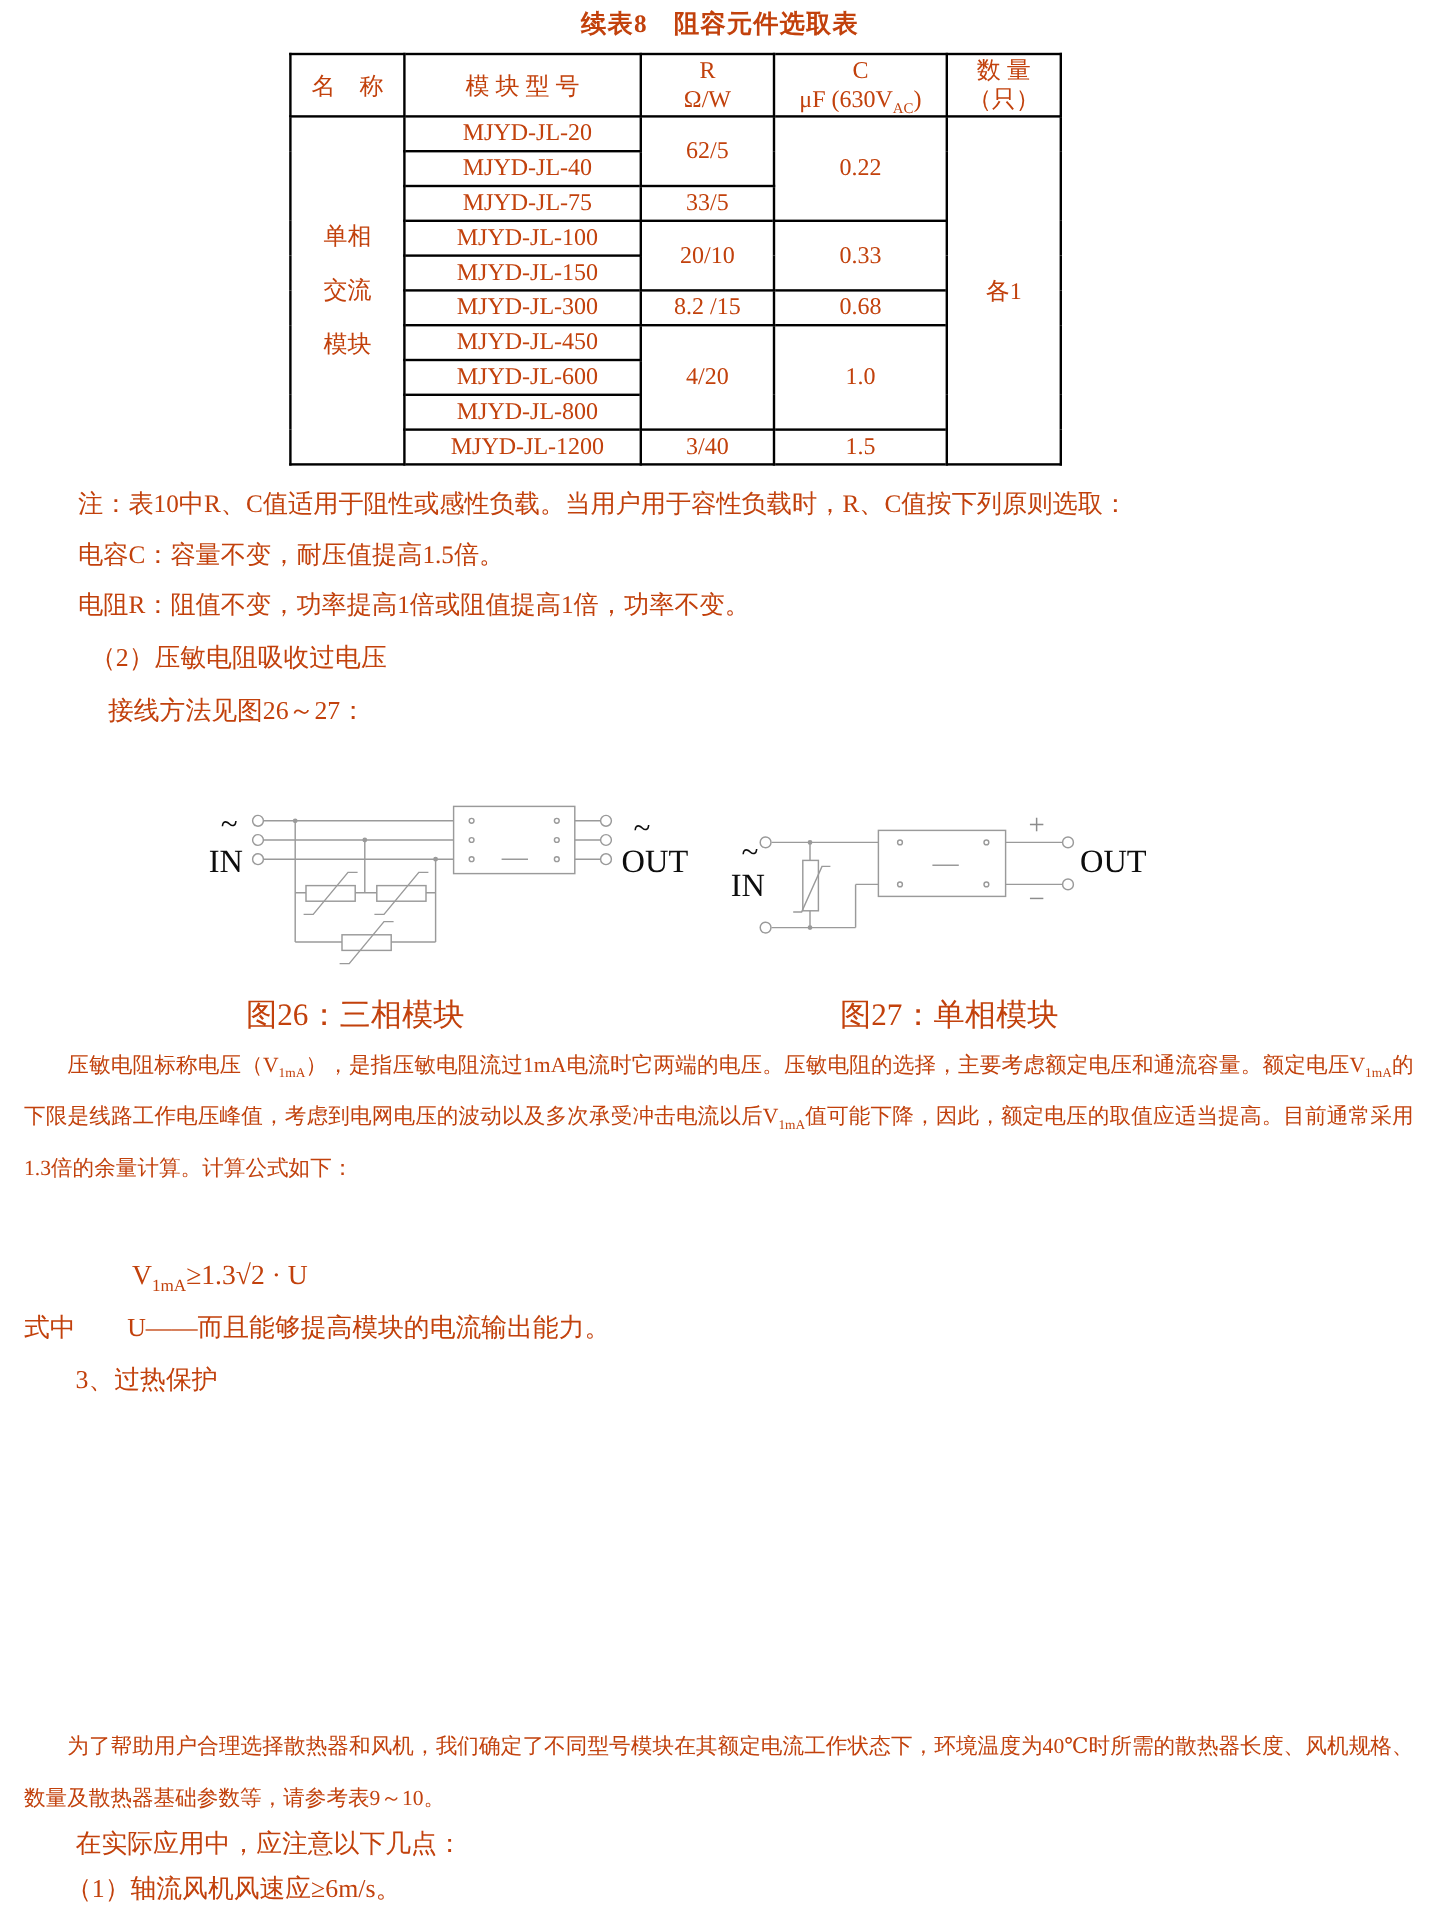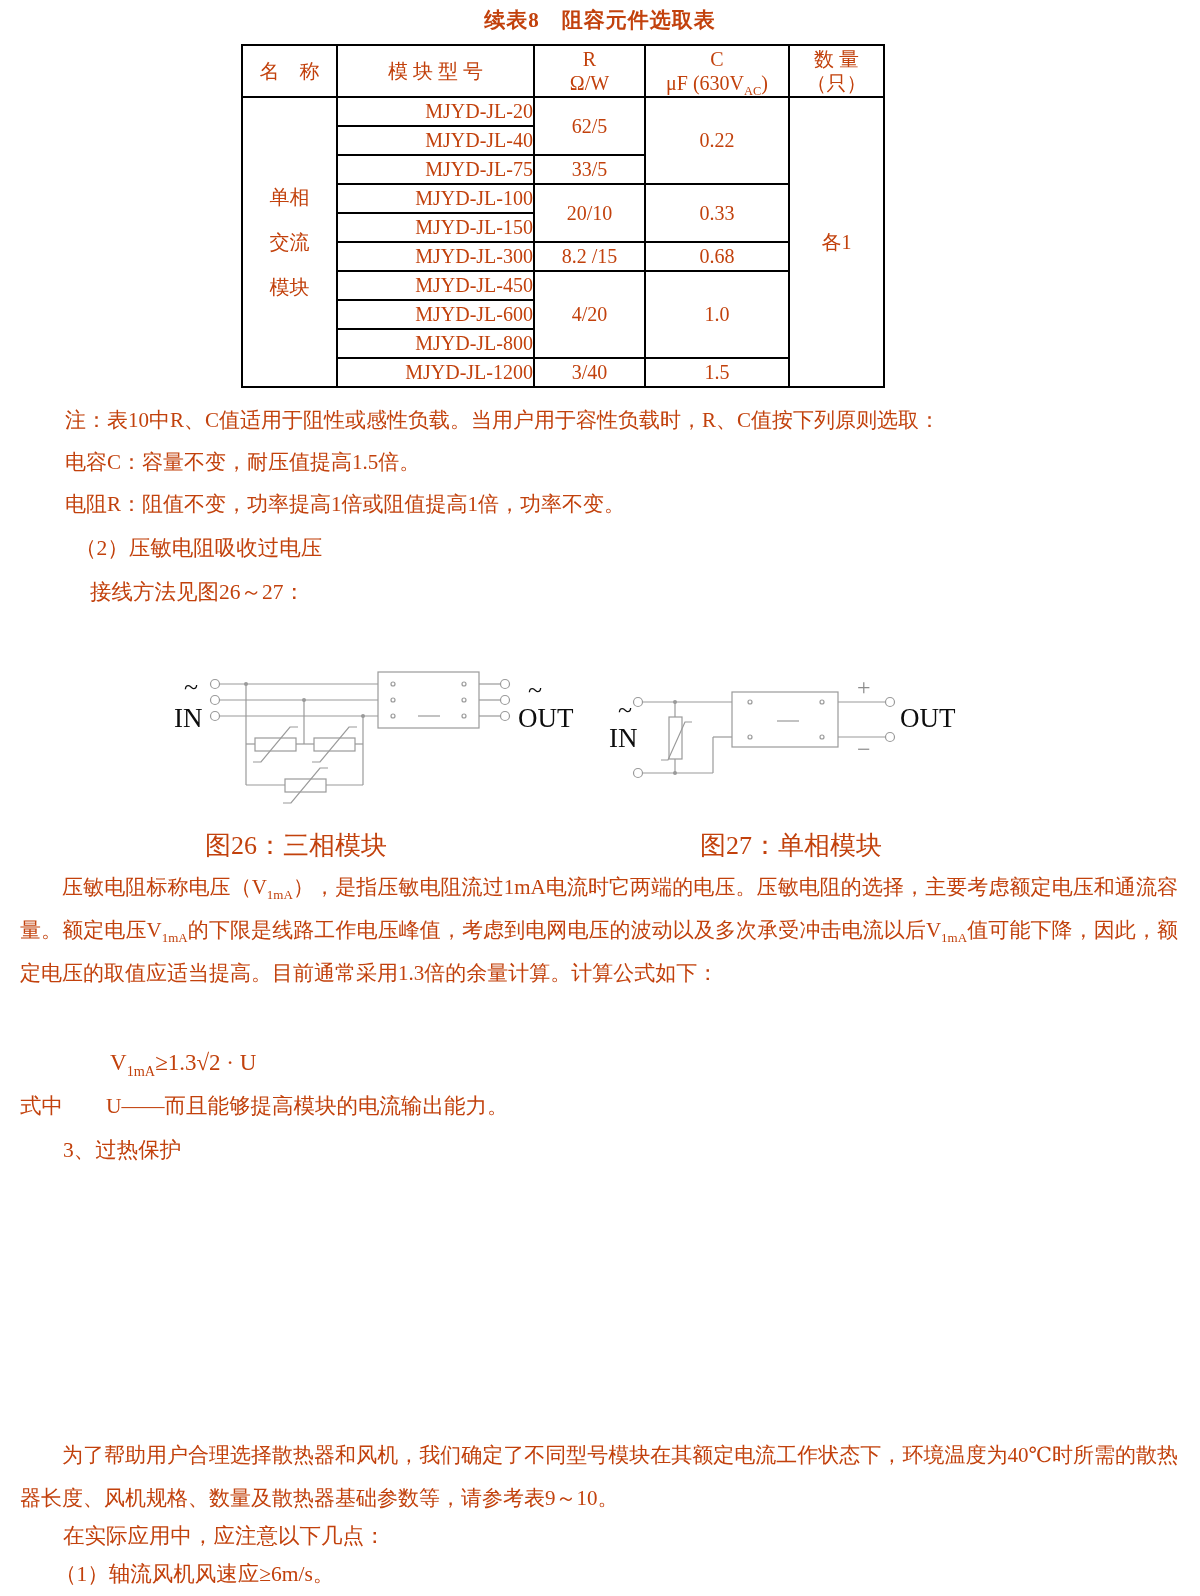--- a/index.html
+++ b/index.html
@@ -16,27 +16,27 @@
   table.rc {
     position:absolute; left:241px; top:44px; width:642px;
     border-collapse:collapse; table-layout:fixed; font-size:20px;
   }
   table.rc th, table.rc td {
     border:2px solid #000; padding:0; text-align:center;
     vertical-align:middle; font-weight:normal; overflow:hidden;
   }
   table.rc thead tr { height:52px; }
   table.rc tbody tr { height:29px; }
-  table.rc td.model { text-align:right; padding-left:8px;margin-left:28px; }
+  table.rc td.model { text-align:center; padding-left:8px;margin-left:28px; }
   table.rc .name-cell { white-space:pre-line; line-height:45px; }
   table.rc .hline { line-height:24px; }
   sub { font-size:62%; line-height:0; }
   .note { font-size:21px; line-height:28px; white-space:nowrap; }
   .para {
-    left:20px; width:1158px; font-size:21px; line-height:43px;
+    left:20px; width:1158px; font-size:18px; line-height:43px;
     text-align:justify; text-justify:inter-ideograph;
   }
   .indent { text-indent:2em; }
   .single { font-size:21.5px; line-height:28px; white-space:nowrap; }
   .formula { font-size:23px; line-height:30px; white-space:nowrap; }
   .caption { font-size:26px; line-height:28px; white-space:nowrap; }
   svg text.lbl { font-family:"Liberation Serif","DejaVu Serif",serif; fill:#0d0d0d; }
   svg text.gray { fill:#8c8c8c; }
   svg .wires { stroke:#9a9a9a; stroke-width:1.2; fill:none; }
   svg .term { fill:#ffffff; stroke:#9a9a9a; stroke-width:1.2; }

